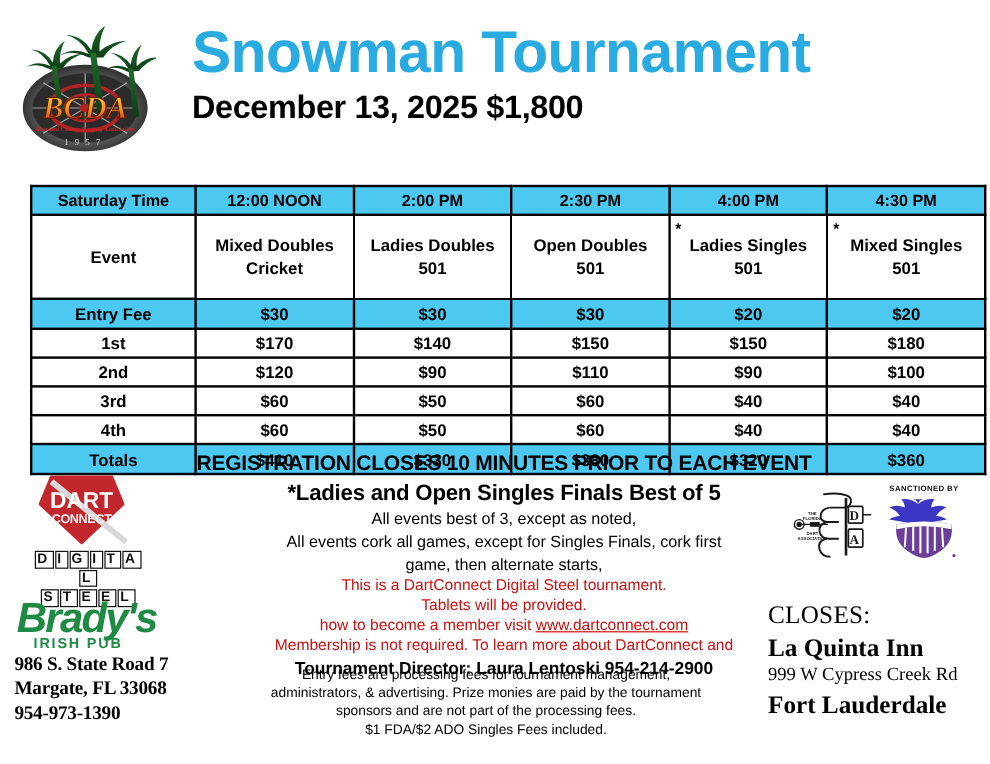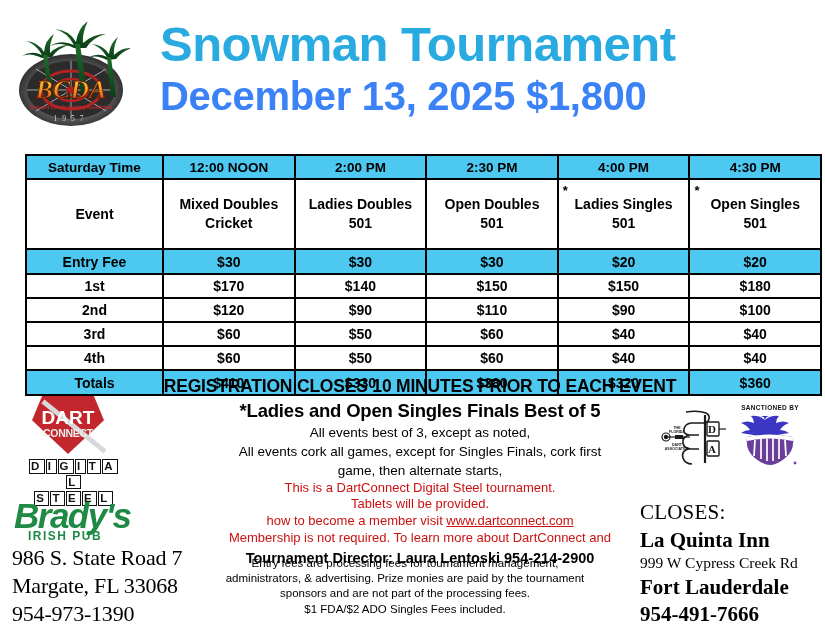--- a/index.html
+++ b/index.html
@@ -33,23 +33,23 @@
   }
   #main-title {
     font-size: 49px;
     font-weight: bold;
     color: #29ABE2;
     letter-spacing: -0.5px;
     line-height: 1.08;
     white-space: nowrap;
   }
   #sub-title {
-    font-size: 40px;
-    font-weight: bold;
-    color: #3b82f6;
+    font-size: 27px;
+    font-weight: bold;
+    color: #000000;
     letter-spacing: -0.3px;
     line-height: 1.08;
     margin-top: 4px;
     white-space: nowrap;
   }
 
   
   #schedule-table {
     position: absolute;
     left: 25px; top: 154px;
@@ -221,22 +221,22 @@
     color: #1E8A44;
     letter-spacing: 1.5px;
     margin-top: -4px;
     margin-left: 14px;
   }
   #venue-address {
     position: absolute;
     left: 12px; top: 544px;
     width: 200px;
     font-family: "Liberation Serif", serif;
-    font-size: 22px;
-    font-weight: normal;
+    font-size: 16px;
+    font-weight: bold;
     line-height: 1.28;
     letter-spacing: -0.2px;
   }
 
   
   #fda-logo {
     position: absolute;
     left: 658px; top: 408px;
     width: 72px; height: 62px;
   }
@@ -376,21 +376,21 @@
         <div>Open Doubles</div>
         <div>501</div>
       </td>
       <td class="event-cell">
         <span class="ast">*</span>
         <div>Ladies Singles</div>
         <div>501</div>
       </td>
       <td class="event-cell">
         <span class="ast">*</span>
-        <div>Open Singles</div>
+        <div>Mixed Singles</div>
         <div>501</div>
       </td>
     </tr>
     <tr class="fee-row">
       <td class="cyan">Entry Fee</td>
       <td class="cyan">$30</td>
       <td class="cyan">$30</td>
       <td class="cyan">$30</td>
       <td class="cyan">$20</td>
       <td class="cyan">$20</td>
@@ -531,14 +531,13 @@
     <path d="M12 25 q23 -5 46 0 l0 4 q-23 -5 -46 0 z" fill="#ffffff"></path>
     <circle cx="60" cy="51" r="1.4" fill="#6B3F99"></circle>
   </svg>
 </div>
 
 <div id="lodging">
   <div class="lodge-title">CLOSES:</div>
   <div class="lodge-name">La Quinta Inn</div>
   <div class="lodge-addr">999 W Cypress Creek Rd</div>
   <div class="lodge-city">Fort Lauderdale</div>
-  <div class="lodge-phone">954-491-7666</div>
 </div>
 
 </body></html>

